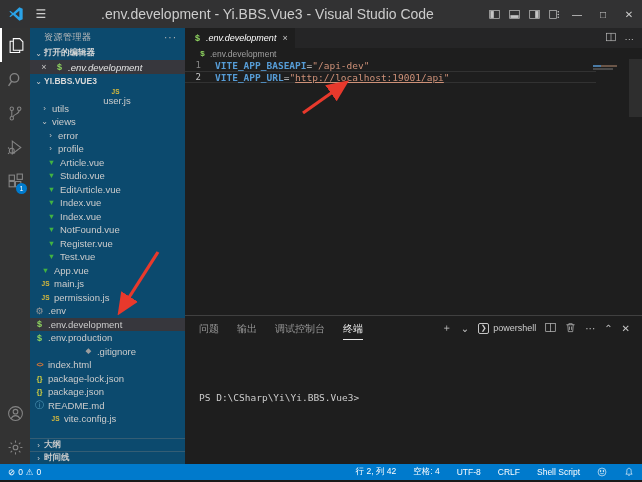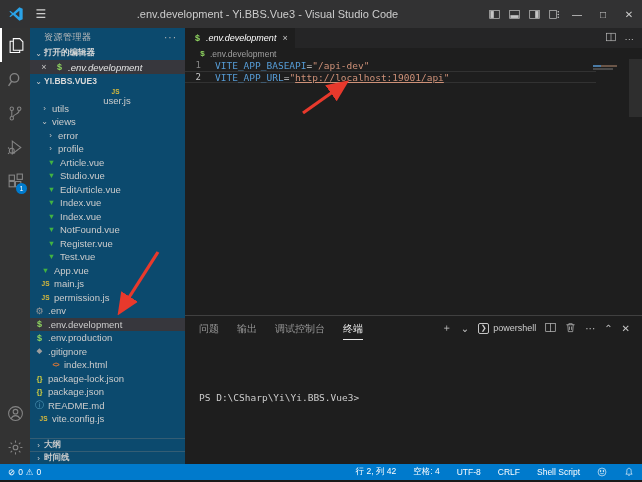--- a/index.html
+++ b/index.html
@@ -5,21 +5,21 @@
   * { margin:0; padding:0; box-sizing:border-box; }
   html,body { width:642px; height:482px; overflow:hidden; background:#1e1e1e;
               font-family:"Liberation Sans", sans-serif; }
   .app { position:relative; width:642px; height:482px; display:flex; flex-direction:column;
          color:#cccccc; font-size:9.5px; }
 
   
   .titlebar { height:28px; background:#323233; display:flex; align-items:center; flex:none; }
   .tb-logo { width:16px; height:16px; margin:0 7px 0 8px; flex:none; }
   .tb-menu { color:#cccccc; font-size:12px; width:20px; text-align:center; cursor:default; }
-  .tb-title { flex:1; text-align:center; font-size:11px; color:#cccccc; white-space:nowrap;
+  .tb-title { flex:1; text-align:center; font-size:14px; color:#cccccc; white-space:nowrap;
               overflow:hidden; text-overflow:ellipsis; }
   .tb-actions { display:flex; align-items:center; }
   .tb-ic { width:20px; height:20px; display:flex; align-items:center; justify-content:center; }
   .tb-ic svg { width:11px; height:11px; }
   .win-btn { width:26px; height:28px; display:flex; align-items:center; justify-content:center;
              color:#cccccc; font-size:10px; }
 
   
   .main { flex:1; display:flex; min-height:0; }
 
@@ -81,21 +81,21 @@
   .breadcrumb .fi { font-size:8px; margin-right:2px; }
 
   .code-area { flex:1; position:relative; font-family:"DejaVu Sans Mono", monospace;
                font-size:9.5px; min-height:0; }
   .code-line { display:flex; align-items:center; height:12px; position:relative; }
   .code-line .ln { width:30px; text-align:right; color:#858585; padding-right:14px; flex:none;
                    font-size:9px; }
   .code-line.current .ln { color:#c6c6c6; }
   .code-line.current { border-top:1px solid rgba(255,255,255,.09);
                        border-bottom:1px solid rgba(255,255,255,.09); margin-right:46px; }
-  .tok-key { color:#569cd6; font-weight:normal; }
+  .tok-key { color:#569cd6; font-weight:bold; }
   .tok-op  { color:#d4d4d4; }
   .tok-str { color:#ce9178; }
   .tok-link{ color:#ce9178; text-decoration:underline; }
   .minimap { position:absolute; top:6px; right:17px; width:32px; }
   .minimap .mrow1 { height:2px; margin-bottom:1px;
                     background:linear-gradient(90deg,#4a7ba6 0 8px,#6b5648 8px 24px,transparent 24px); }
   .minimap .mrow2 { height:2px; width:20px; background:#4a4a4a; }
   .v-scrollbar { position:absolute; top:0; right:0; width:13px; height:58px;
                  background:rgba(121,121,121,.18); }
 
@@ -316,41 +316,41 @@
             <span class="lbl">.env</span>
           </div>
           <div class="tree-row selected" style="padding-left: 4px;">
             <span class="fi shell">$</span>
             <span class="lbl">.env.development</span>
           </div>
           <div class="tree-row" style="padding-left: 4px;">
             <span class="fi shell">$</span>
             <span class="lbl">.env.production</span>
           </div>
-          <div class="tree-row" style="padding-left: 4px;">
+          <div class="tree-row" style="padding-left: 4px; justify-content: center;">
             <span class="fi git">◆</span>
             <span class="lbl">.gitignore</span>
           </div>
-          <div class="tree-row" style="padding-left: 20px;">
+          <div class="tree-row" style="padding-left: 4px;">
             <span class="fi html">&lt;&gt;</span>
             <span class="lbl">index.html</span>
           </div>
           <div class="tree-row" style="padding-left: 4px;">
             <span class="fi json">{}</span>
             <span class="lbl">package-lock.json</span>
           </div>
           <div class="tree-row" style="padding-left: 4px;">
             <span class="fi json">{}</span>
             <span class="lbl">package.json</span>
           </div>
           <div class="tree-row" style="padding-left: 4px;">
             <span class="fi info">ⓘ</span>
             <span class="lbl">README.md</span>
           </div>
-          <div class="tree-row" style="padding-left: 8px;">
+          <div class="tree-row" style="padding-left: 20px;">
             <span class="fi js">JS</span>
             <span class="lbl">vite.config.js</span>
           </div>
         </div>
 
       <div class="sb-bottom">
         <div class="pane">
           <span class="chev">›</span>
           <span>大纲</span>
         </div>

